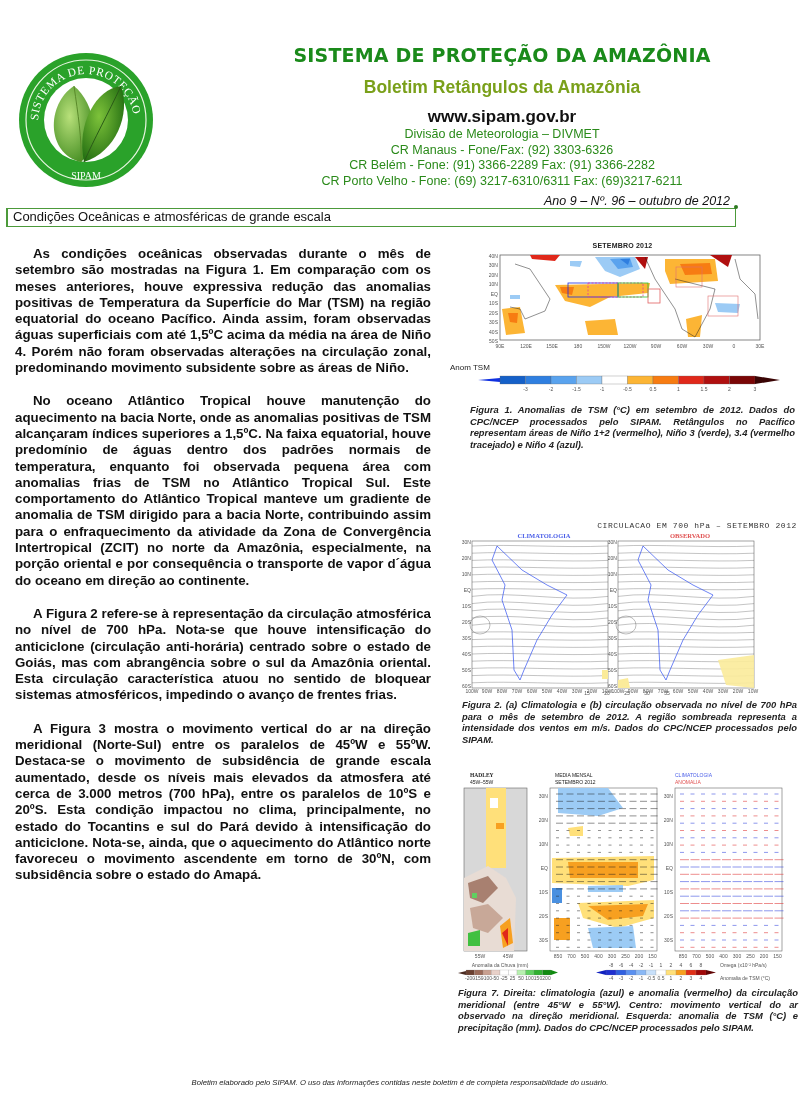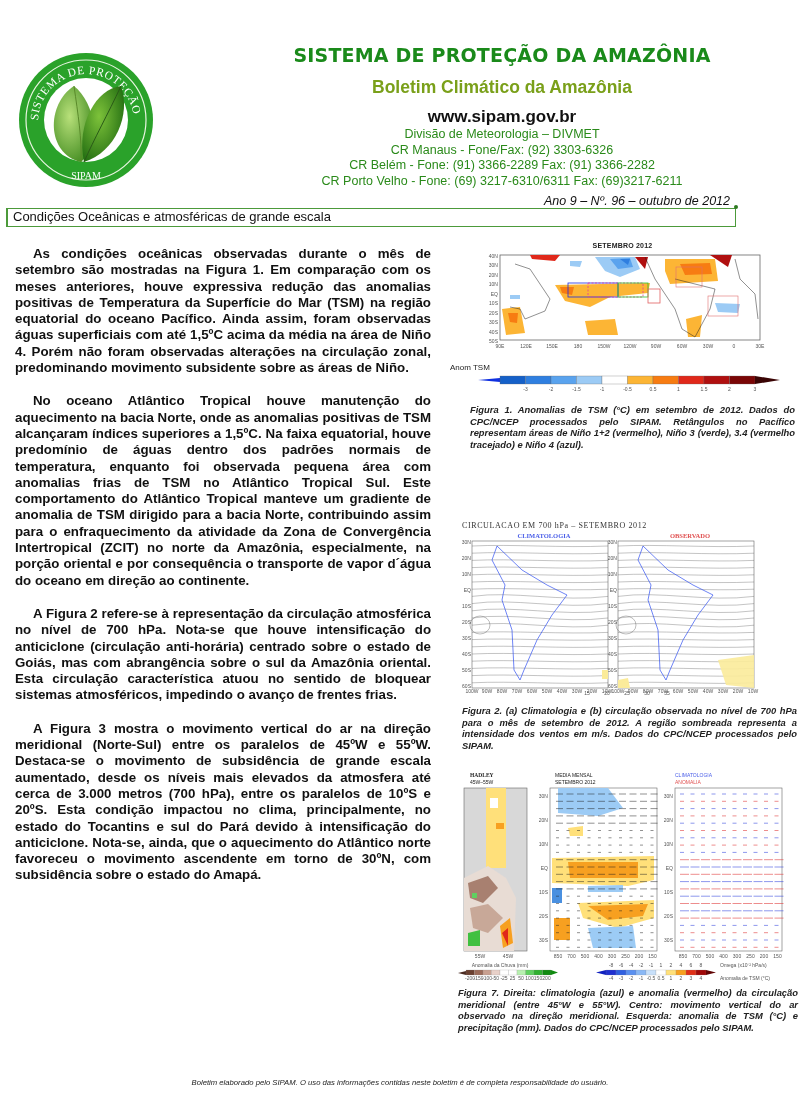--- a/index.html
+++ b/index.html
@@ -32,21 +32,21 @@
 
   
   .fig { position: absolute; }
   .caption { font-style: italic; font-weight: bold; font-size: 9.4px; line-height: 11.6px; text-align: justify; color: #222; }
 
   .fig1 { left: 470px; top: 242px; width: 325px; }
   .fig1 .map-title { text-align: center; font-weight: bold; font-size: 7px; letter-spacing: 0.2px; color: #222; margin-left: -20px; }
   .fig1 .map-label { text-align: left; font-size: 8px; color: #222; margin-top: 4px; margin-left: -20px; }
 
   .fig2 { left: 462px; top: 521px; width: 335px; }
-  .fig2 .fig-title { text-align: left; font-family: Liberation Serif, serif; font-size: 8px; color: #333; letter-spacing: 0.6px; }
+  .fig2 .fig-title { text-align: right; font-family: Liberation Mono, monospace; font-size: 8px; color: #333; letter-spacing: 0.6px; }
 
   .fig3 { left: 458px; top: 768px; width: 340px; }
 
   .footer { position: absolute; left: 0; width: 800px; top: 1078px; text-align: center; font-style: italic; font-size: 7.7px; color: #222; }
   .tick { font-size: 5px; fill: #555; font-family: "Liberation Sans", sans-serif; }
 </style>
 </head>
 <body>
 
 <div class="logo">
@@ -71,21 +71,21 @@
     <text x="70" y="135" text-anchor="middle" font-family="Liberation Serif, serif" font-size="10" fill="#ffffff">SIPAM</text>
     <path d="M 65 118 C 30 110 30 60 58 42 C 80 60 85 100 65 118 Z" fill="url(#leafA)"></path>
     <path d="M 68 118 C 100 108 115 70 105 42 C 80 45 60 80 68 118 Z" fill="url(#leafB)"></path>
     <path d="M 58 42 C 62 70 66 95 65 118" stroke="#5a8a2a" stroke-width="1" fill="none"></path>
     <path d="M 105 42 C 92 70 78 95 68 118" stroke="#2a5a18" stroke-width="1" fill="none"></path>
   </svg>
 </div>
 
 <div class="hdr">
   <div class="title">SISTEMA DE PROTEÇÃO DA AMAZÔNIA</div>
-  <div class="subtitle">Boletim Climático da Amazônia</div>
+  <div class="subtitle">Boletim Retângulos da Amazônia</div>
   <div class="url">www.sipam.gov.br</div>
   <div class="line">Divisão de Meteorologia – DIVMET</div>
   <div class="line">CR Manaus - Fone/Fax: (92) 3303-6326</div>
   <div class="line">CR Belém - Fone: (91) 3366-2289 Fax: (91) 3366-2282</div>
   <div class="line">CR Porto Velho - Fone: (69) 3217-6310/6311 Fax: (69)3217-6211</div>
 </div>
 <div class="edition">Ano 9 – Nº. 96 – outubro de 2012</div>
 
 <div class="section-bar">Condições Oceânicas e atmosféricas de grande escala</div>
 
@@ -295,21 +295,21 @@
         <rect x="155" y="165" width="20" height="6" fill="#ee4a18"></rect>
         <rect x="175" y="165" width="20" height="6" fill="#b80e0e"></rect>
         <rect x="195" y="165" width="20" height="6" fill="#5a0808"></rect>
         <text x="125" y="165" text-anchor="middle" class="tick" fill="#777" font-size="4">15</text>
         <text x="145" y="165" text-anchor="middle" class="tick" fill="#777" font-size="4">20</text>
         <text x="165" y="165" text-anchor="middle" class="tick" fill="#777" font-size="4">25</text>
         <text x="185" y="165" text-anchor="middle" class="tick" fill="#777" font-size="4">30</text>
         <text x="205" y="165" text-anchor="middle" class="tick" fill="#777" font-size="4">35</text>
       </g>
   </svg>
-  <div class="caption" style="margin-top:6px">
+  <div class="caption" style="margin-top:0px">
     <span>Figura 2.</span>
     <span>(a) Climatologia e (b) circulação observada no nível de 700 hPa para o mês de setembro de 2012. A região sombreada representa a intensidade dos ventos em m/s. Dados do CPC/NCEP processados pelo SIPAM.</span>
   </div>
 </div>
 
 <div class="fig fig3">
   <svg width="340" height="215" viewBox="0 0 340 215">
 
     <text x="12" y="9" font-family="Liberation Serif, serif" font-size="5.5" font-weight="bold" fill="#222">HADLEY</text>
     <text x="12" y="16" font-size="5" fill="#222">45W–55W</text>

